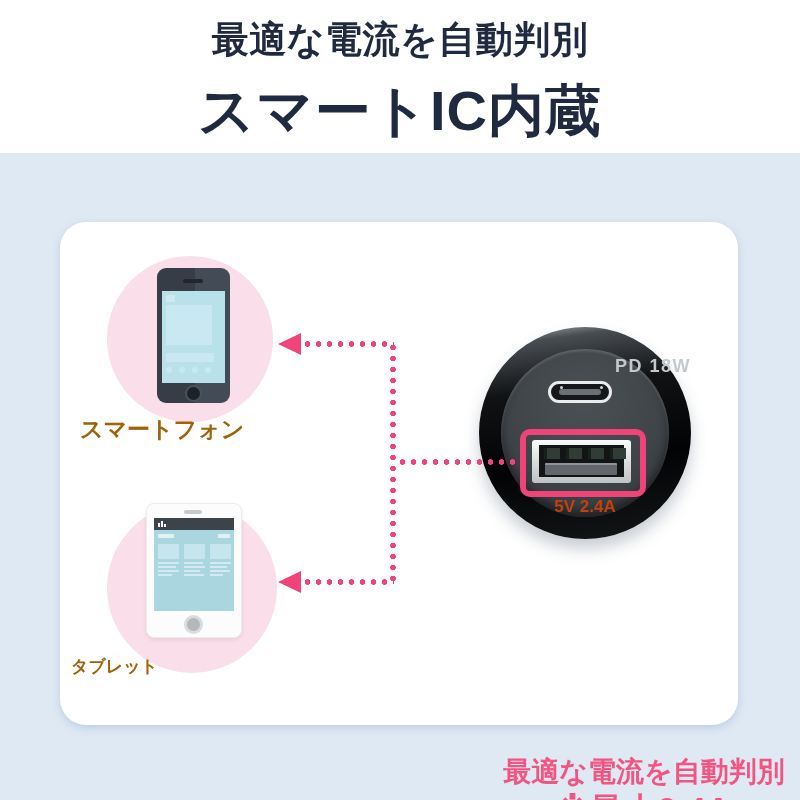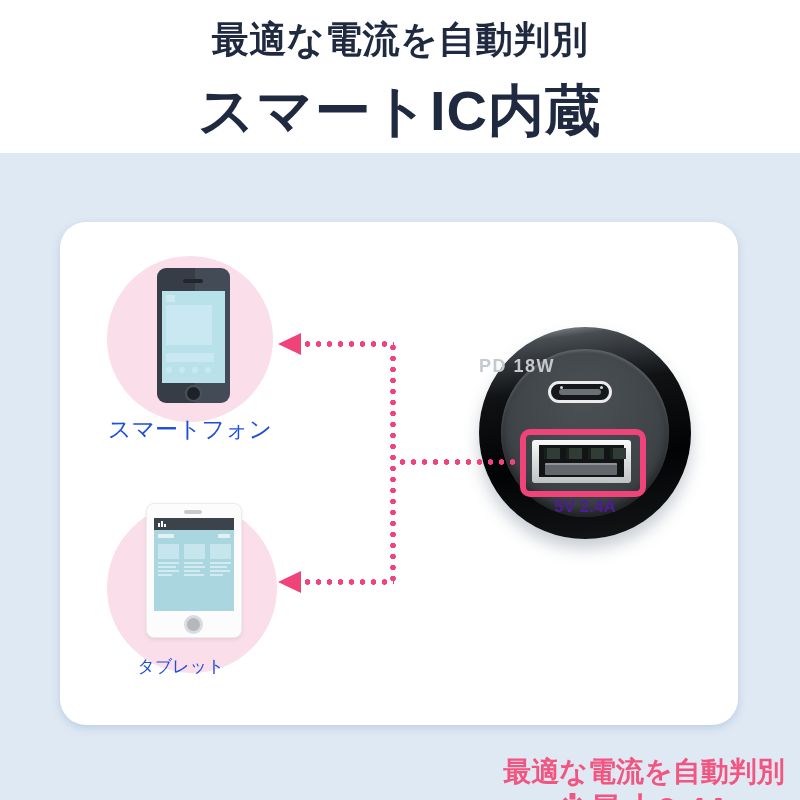--- a/index.html
+++ b/index.html
@@ -47,49 +47,49 @@
   .tablet .tsub{position:absolute;left:4px;top:16px;width:72px;height:5px;}
   .tablet .tsub .l{position:absolute;left:0;top:0;width:16px;height:4px;background:rgba(255,255,255,0.65);}
   .tablet .tsub .r{position:absolute;right:0;top:0;width:12px;height:4px;background:rgba(255,255,255,0.65);}
   .tablet .tcols{position:absolute;left:4px;top:26px;display:flex;gap:5px;}
   .tablet .tcol{width:21px;}
   .tablet .tcol .img{width:21px;height:15px;background:#c6e5ec;margin-bottom:3px;}
   .tablet .tcol .ln{height:2px;background:#d2ebf0;margin-bottom:2px;}
   .tablet .home{position:absolute;left:37px;top:111px;width:13px;height:13px;border-radius:50%;
                 background:#b4b8bb;border:3px solid #d9dcde;}
   
-  .dev-label{position:absolute;width:220px;text-align:center;color:#1d4ed8;font-weight:400;}
+  .dev-label{position:absolute;width:220px;text-align:left;color:#a16207;font-weight:700;}
   .label-phone{left:20px;top:194px;font-size:23px;line-height:26px;}
   .label-tablet{left:11px;top:431px;font-size:17px;line-height:27px;}
   
   .charger{position:absolute;left:419px;top:105px;width:212px;height:212px;}
   .charger-outer{position:absolute;inset:0;border-radius:50%;
     background:linear-gradient(172deg,#b9c0c5 0%,#484d52 9%,#101214 30%,#020304 62%,#141618 100%);
     box-shadow:0 10px 16px rgba(60,80,100,0.28);}
   .charger-face{position:absolute;inset:22px;border-radius:50%;
     background:radial-gradient(circle at 50% 30%,#4b5055 0%,#3f4449 55%,#32363a 100%);
     box-shadow:inset 0 2px 3px rgba(255,255,255,0.18), inset 0 -6px 10px rgba(0,0,0,0.45);}
-  .pd-label{position:absolute;left:0;top:29px;width:212px;text-align:left;
+  .pd-label{position:absolute;left:0;top:29px;width:212px;text-align:right;
     font-size:18px;font-weight:700;color:#c6c9cc;letter-spacing:1.5px;}
   .usbc{position:absolute;left:69px;top:54px;width:58px;height:16px;border:3px solid #e9ebed;
     border-radius:12px;background:#15171a;}
   .usbc .tongue{position:absolute;left:8px;top:5px;width:42px;height:6px;border-radius:3px;background:#6b7075;}
   .usbc .screw{position:absolute;left:9px;top:2px;width:3px;height:3px;border-radius:50%;
     background:#cfd3d6;box-shadow:40px 0 0 #cfd3d6;}
   .usb-highlight{position:absolute;left:41px;top:102px;width:114px;height:56px;
     border:6px solid #f0437a;border-radius:10px;z-index:6;}
   .usba{position:absolute;left:53px;top:113px;width:99px;height:43px;border-radius:3px;
     background:linear-gradient(180deg,#fafafa 0%,#d9dadb 55%,#bfc2c4 100%);}
   .usba .inner{position:absolute;left:7px;top:5px;right:7px;bottom:6px;background:#121416;}
   .usba .pins{position:absolute;left:5px;top:3px;display:flex;gap:6px;}
   .usba .pins i{width:13px;height:11px;background:#323c37;border-left:3px solid #17201b;}
   .usba .tongue{position:absolute;left:6px;top:18px;width:72px;height:10px;background:#63676b;
     border-top:2px solid #8f9396;border-radius:1px;}
   .amp-label{position:absolute;left:0;top:170px;width:212px;text-align:center;
-    font-size:17px;font-weight:700;color:#4c1d95;}
+    font-size:17px;font-weight:700;color:#c2410c;}
   
   .dots-h{position:absolute;height:6px;z-index:5;background-repeat:repeat-x;background-size:11px 6px;
     background-image:radial-gradient(circle,#f0437a 2.6px,rgba(240,67,122,0) 3px);}
   .dots-v{position:absolute;width:6px;z-index:5;background-repeat:repeat-y;background-size:6px 11px;
     background-image:radial-gradient(circle,#f0437a 2.6px,rgba(240,67,122,0) 3px);}
   .conn-mid{left:397px;top:459px;width:122px;}
   .conn-vert{left:390px;top:342px;height:244px;}
   .conn-top{left:302px;top:341px;width:92px;}
   .conn-bottom{left:302px;top:579px;width:92px;}
   .arrow-left{position:absolute;width:0;height:0;z-index:5;

